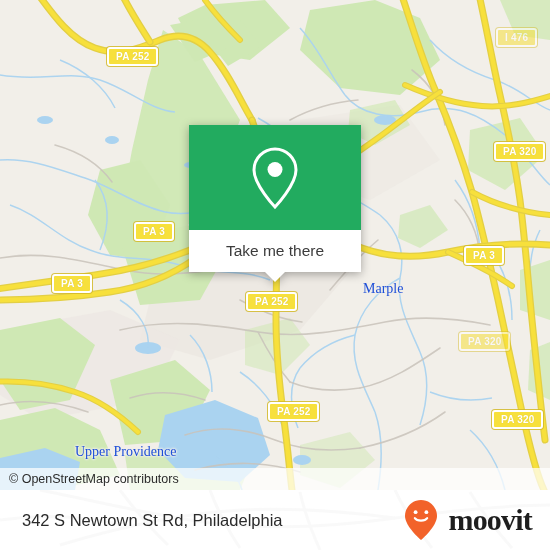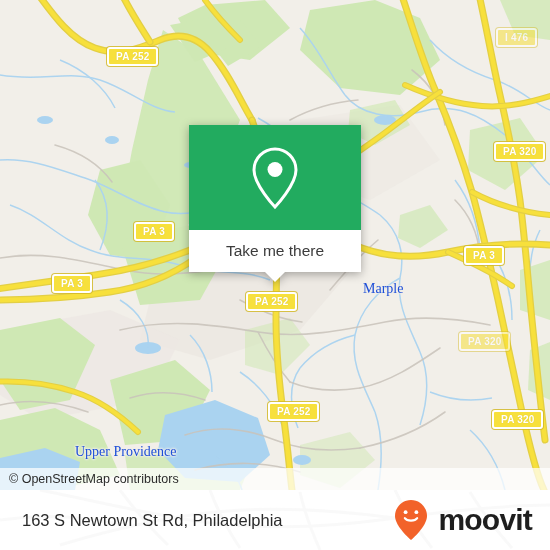--- a/index.html
+++ b/index.html
@@ -167,20 +167,21 @@
     white-space: nowrap;
   }
   #brand {
     position: absolute;
     right: 18px;
     top: 50%;
     transform: translateY(-50%);
     display: flex;
     align-items: center;
     gap: 10px;
+    font-family: Liberation Serif, serif;
   }
   #brand-name {
     color: #1e1e1e;
     font-size: 30px;
     font-weight: bold;
     letter-spacing: -0.8px;
     line-height: 30px;
   }
 </style>
 </head>
@@ -376,21 +377,21 @@
         <path d="M60,545 C110,530 160,518 215,512 C275,506 335,510 395,518"></path>
         <path d="M120,490 C135,510 150,528 168,545"></path>
         <path d="M210,490 C218,512 228,530 240,548"></path>
         <path d="M300,492 C305,515 312,532 320,550"></path>
         <path d="M395,490 C405,512 418,530 432,548"></path>
         <path d="M470,492 C482,512 496,530 512,548"></path>
         <path d="M0,520 C40,514 80,516 118,524"></path>
       </g>
     </svg>
 
-    <div id="footer-address">163 S Newtown St Rd, Philadelphia</div>
+    <div id="footer-address">342 S Newtown St Rd, Philadelphia</div>
 
     <div id="brand">
       <svg width="34" height="42" viewBox="0 0 34 42">
         <path d="M17 1 C8.2 1 1 8.2 1 17 C1 27.5 17 41 17 41 C17 41 33 27.5 33 17 C33 8.2 25.8 1 17 1 Z" fill="#f2622a"></path>
         <circle cx="11.6" cy="13.2" r="1.9" fill="#ffffff"></circle>
         <circle cx="22.4" cy="13.2" r="1.9" fill="#ffffff"></circle>
         <path d="M10.8 19.2 C13 22.4 21 22.4 23.2 19.2" fill="none" stroke="#ffffff" stroke-width="2.1" stroke-linecap="round"></path>
       </svg>
       <span id="brand-name">moovit</span>
     </div>

